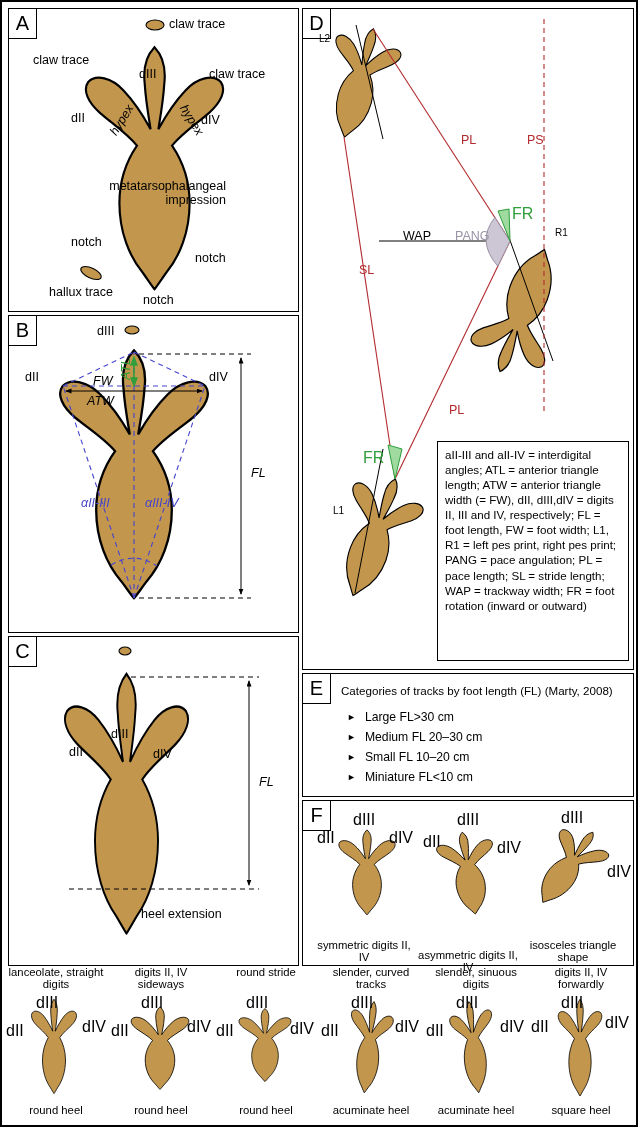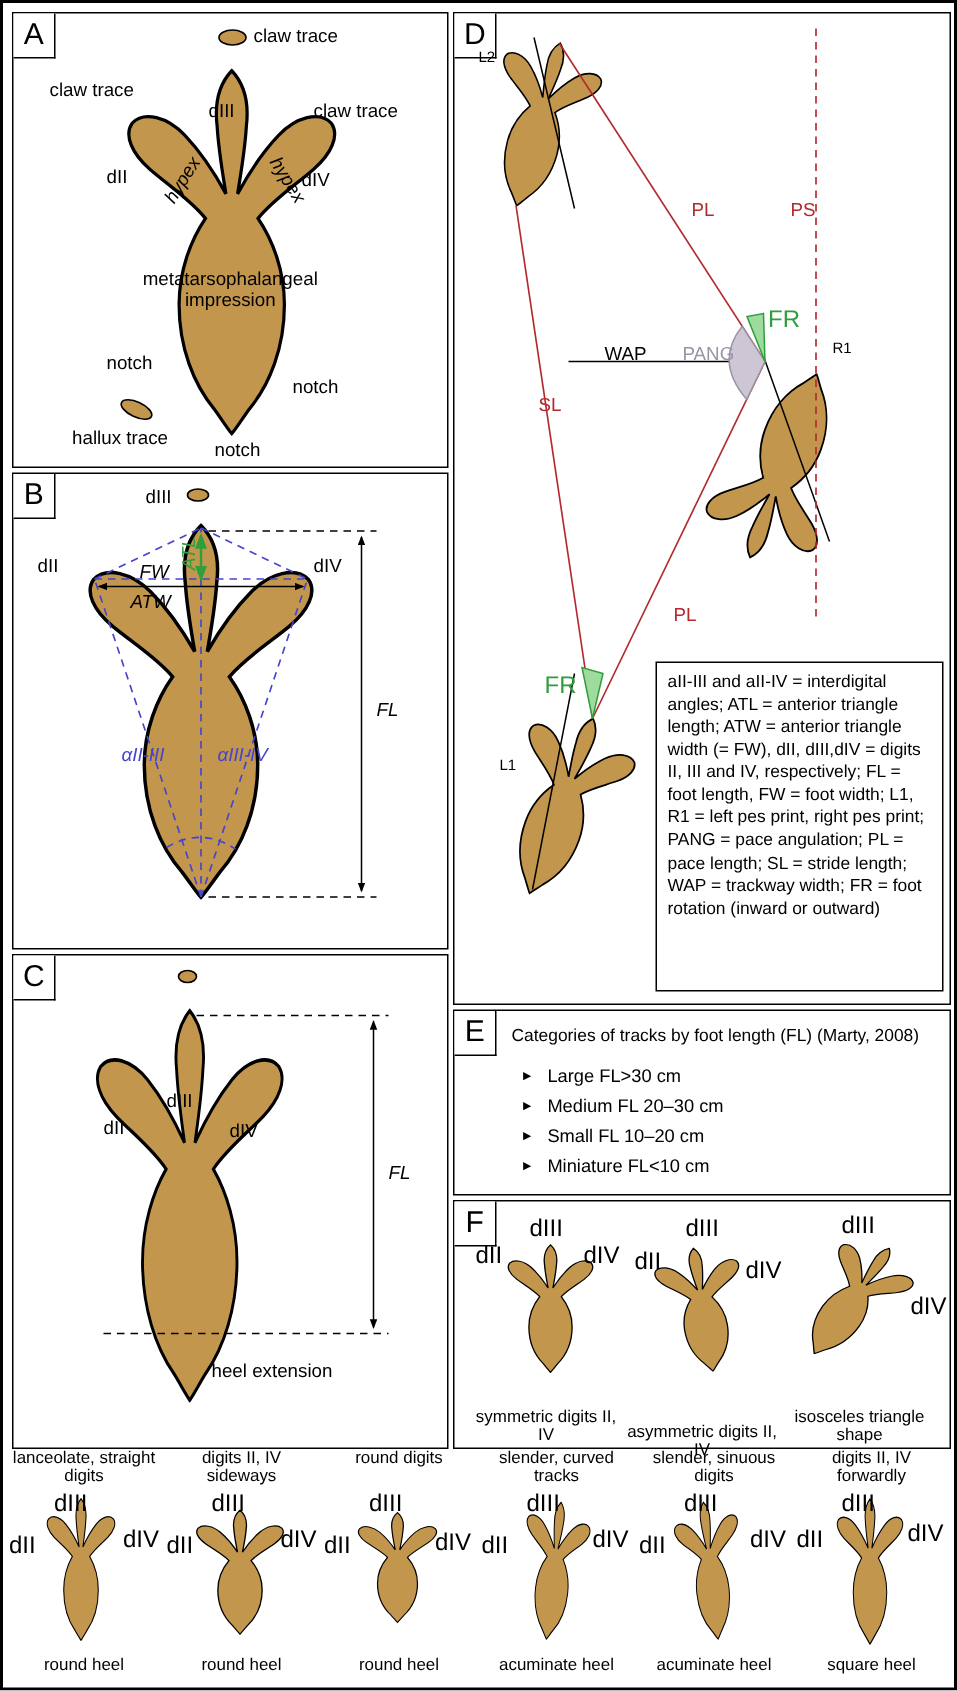--- a/index.html
+++ b/index.html
@@ -2,21 +2,21 @@
 <html style="--track: #c3964d; --outline: #000000; --red: #b22a2e; --green: #2f9e3b; --blue: #4444cc; --gray: #9b93a6;"><head>
 <meta charset="utf-8">
 <style>
   *{margin:0;padding:0;box-sizing:border-box}
   html,body{background:#fff}
   body{font-family:"Liberation Sans",sans-serif;color:#000}
   #page{position:relative;width:638px;height:1127px;background:#fff;border:2px solid #000;overflow:hidden}
   .panel{position:absolute;border:1.5px solid #000;background:#fff}
   .plabel{position:absolute;top:0;left:0;width:28px;height:30px;border-right:1.5px solid #000;border-bottom:1.5px solid #000;font-size:20px;line-height:29px;text-align:center;background:#fff}
   .lbl{position:absolute;font-size:12.5px;line-height:1.12;white-space:nowrap}
-  .lblc{white-space:normal;text-align:center}
+  .lblc{white-space:normal;text-align:right}
   .sm{font-size:16px}
   .big{font-size:10px}
   .it{font-style:italic}
   .red{color:var(--red,#b22a2e)}
   .green{color:var(--green,#2f9e3b)}
   .blue{color:var(--blue,#4444cc)}
   .gray{color:var(--gray,#9b93a6)}
   .tk-shape{fill:var(--track,#c3964d);stroke:#000;stroke-width:1.1;vector-effect:non-scaling-stroke}
   .ln-k{stroke:#000;fill:none;stroke-width:1}
   .ln-r{stroke:var(--red,#b22a2e);fill:none;stroke-width:1.1}
@@ -214,21 +214,21 @@
       <svg style="left:10px;top:30px" width="84" height="108">
         <use href="#fp" transform="translate(0,10) scale(0.82,0.70)" class="tk-shape"></use>
       </svg>
       <span class="lbl sm" style="left:32px;top:30px">dIII</span>
       <span class="lbl sm" style="left:2px;top:58px">dII</span>
       <span class="lbl sm" style="left:78px;top:54px">dIV</span>
       <div class="cap" style="left:2px;top:140px;width:100px">round heel</div>
     </div>
 
     <div style="position:absolute;left:212px;top:0;width:105px;height:161px">
-      <div class="cap" style="left:2px;top:2px;width:100px">round digits</div>
+      <div class="cap" style="left:2px;top:2px;width:100px">round stride</div>
       <svg style="left:10px;top:30px" width="84" height="108">
         <use href="#fp" transform="translate(4,12) scale(0.74,0.62)" class="tk-shape"></use>
       </svg>
       <span class="lbl sm" style="left:32px;top:30px">dIII</span>
       <span class="lbl sm" style="left:2px;top:58px">dII</span>
       <span class="lbl sm" style="left:76px;top:56px">dIV</span>
       <div class="cap" style="left:2px;top:140px;width:100px">round heel</div>
     </div>
 
     <div style="position:absolute;left:317px;top:0;width:105px;height:161px">

